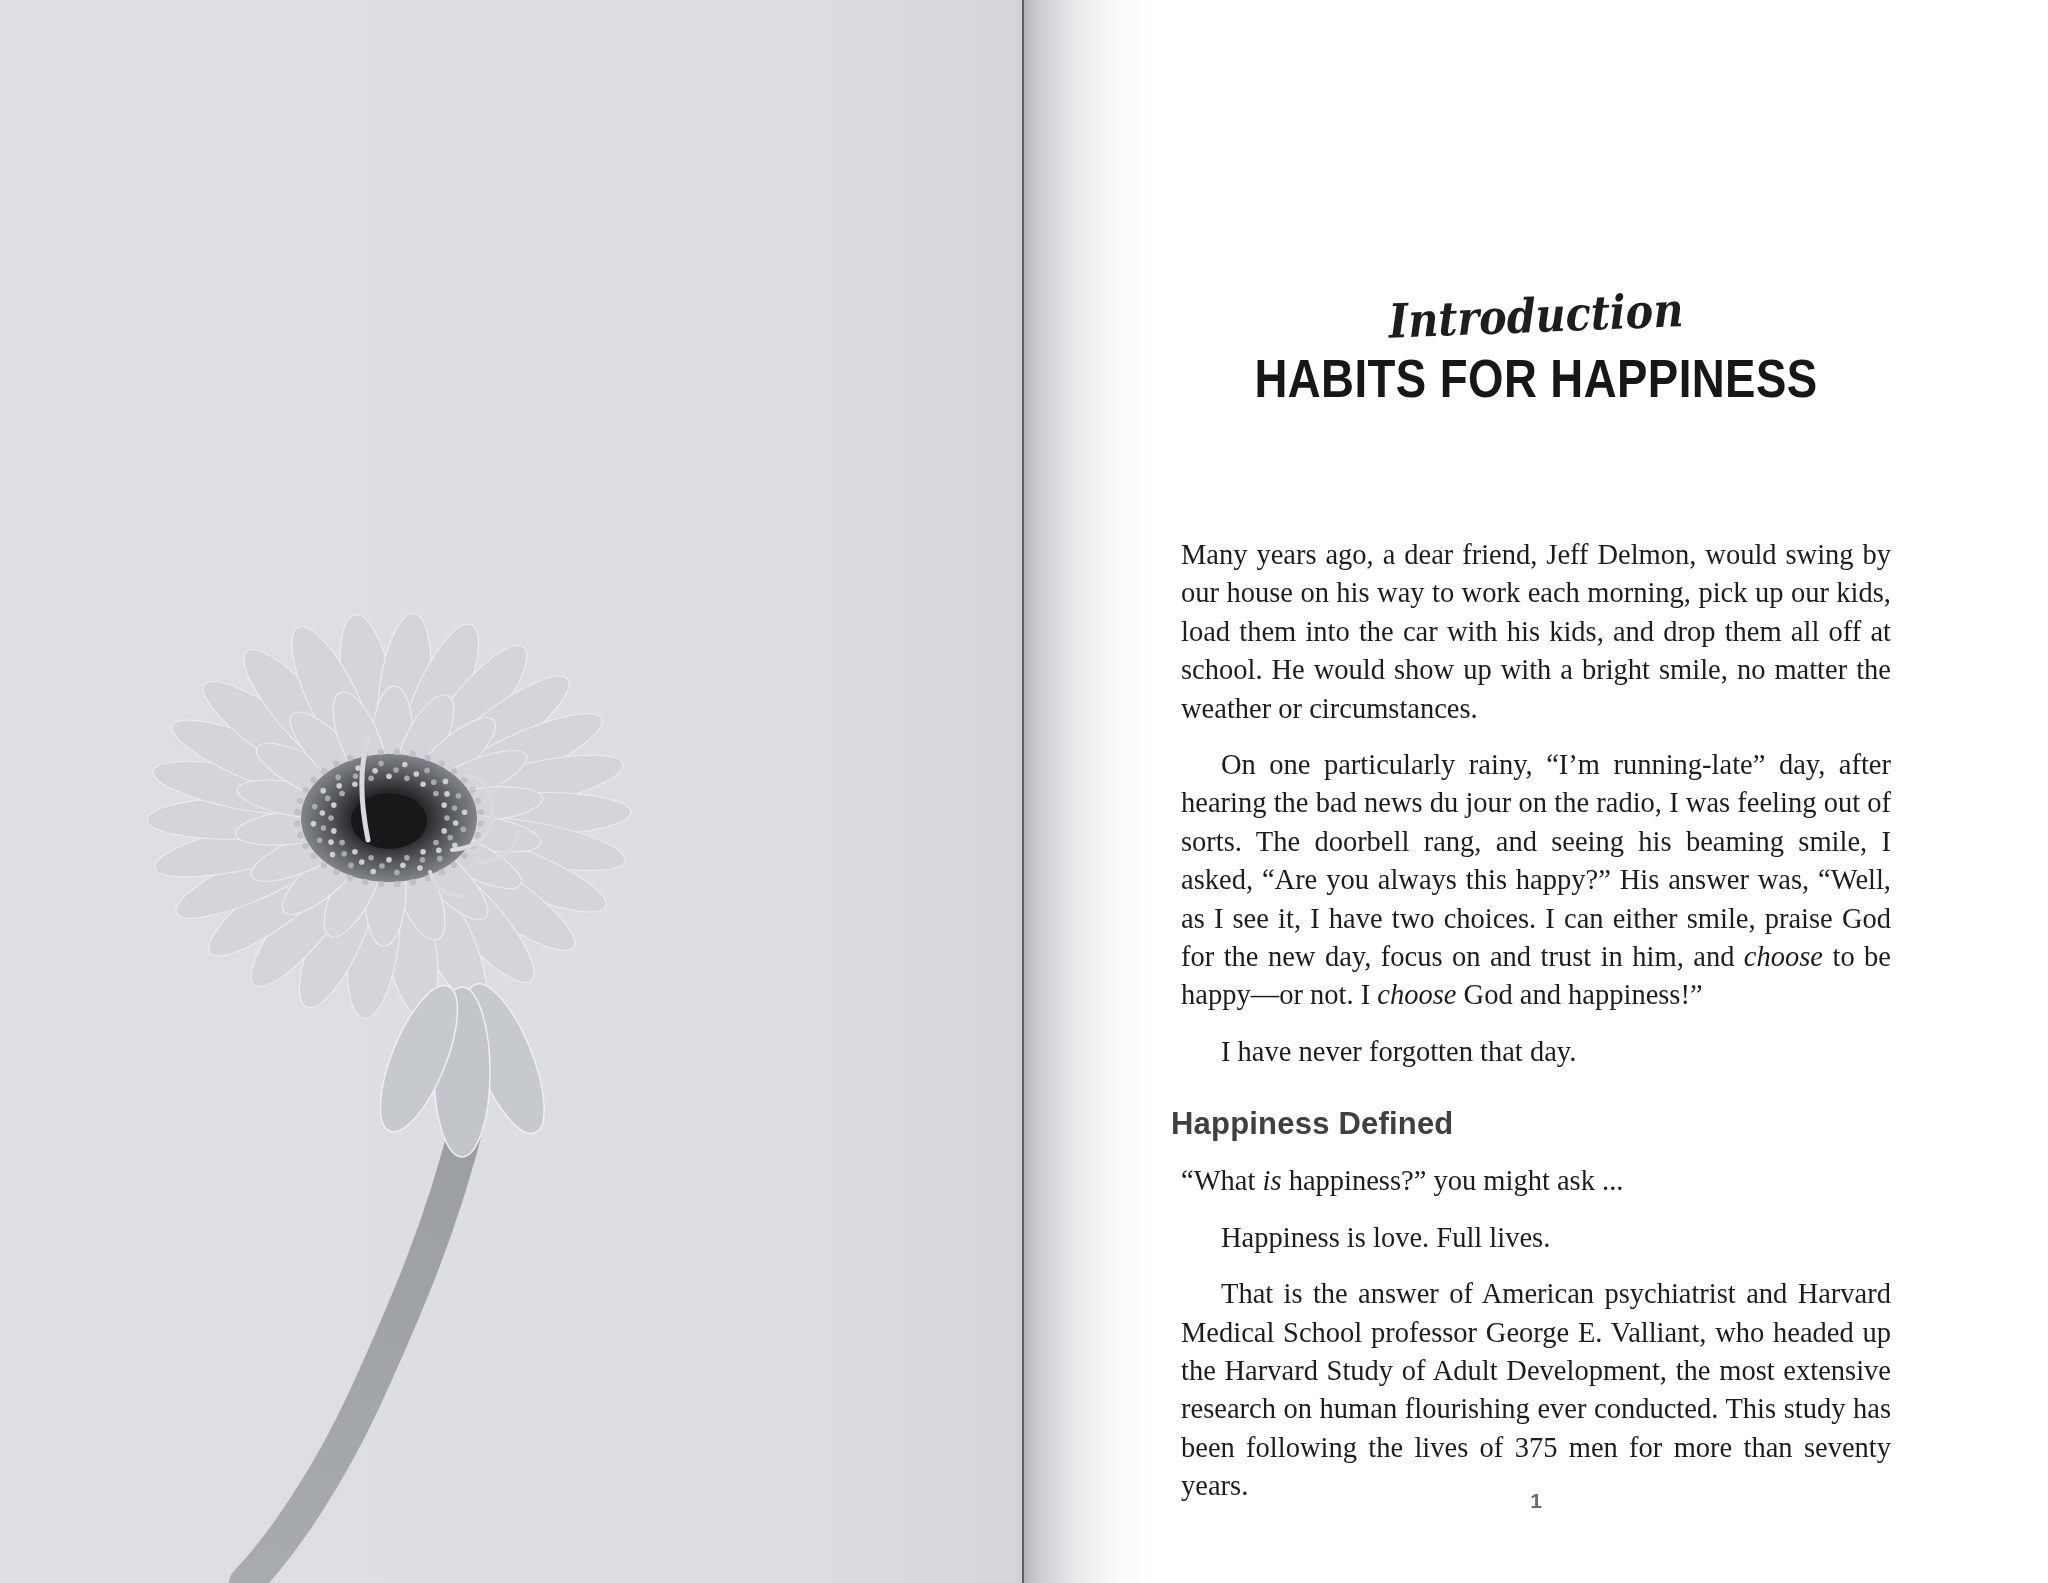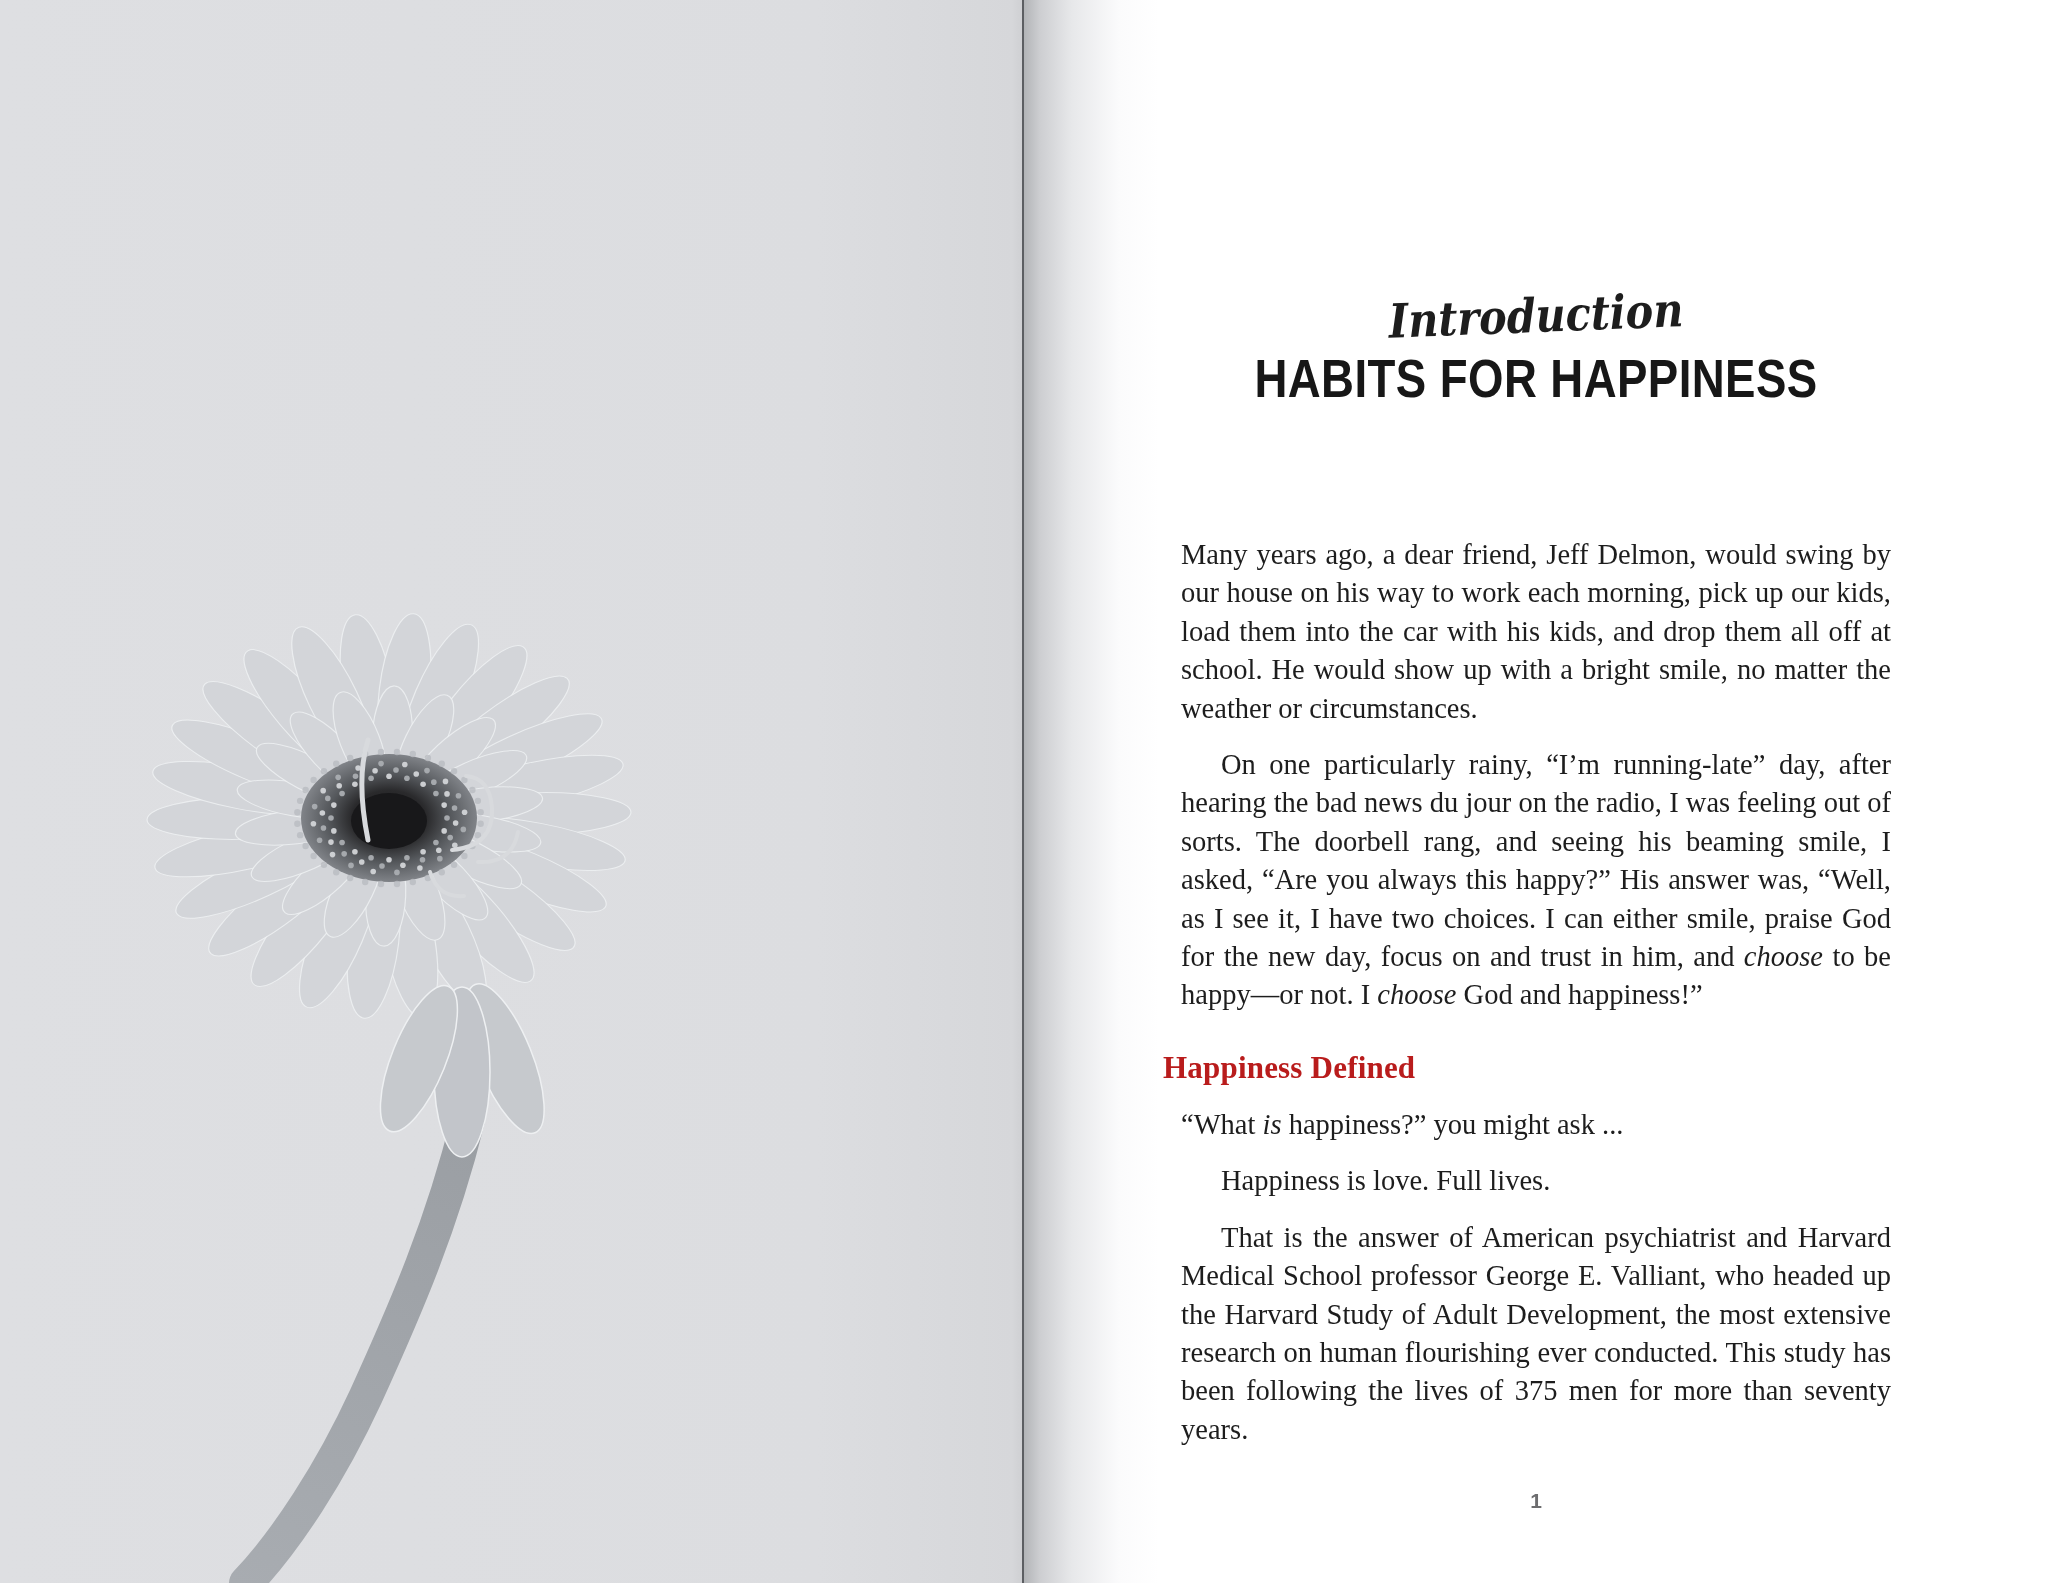--- a/index.html
+++ b/index.html
@@ -35,23 +35,23 @@
     color:#171717;
   }
   .body-text {
     margin-top:127px; font-size:28.5px; line-height:38.4px;
     text-align:justify; text-justify:inter-word;
   }
   .body-text p { margin:18px; }
   .body-text p.indent { text-indent:40px; }
   .body-text em { }
   .section-heading {
-    font-family:Liberation Serif, serif; font-weight:bold;
+    font-family:Liberation Sans, sans-serif; font-weight:bold;
     font-size:31px; line-height:40px; letter-spacing:0.2px;
-    margin:33px 0 1px 0; color:#b91c1c;
+    margin:33px 0 1px 8px; color:#404040;
   }
   .page-number {
     position:absolute; top:1489px; left:0; width:100%; text-align:center;
     font-family:"Liberation Sans", sans-serif; font-weight:bold;
     font-size:21px; color:#6d6d6f;
   }
 </style>
 </head>
 <body>
 
@@ -249,20 +249,21 @@
 
   <div class="right-page"></div>
 
   <div class="text-col">
     <div class="chapter-script">Introduction</div>
     <h1 class="page-title">HABITS FOR HAPPINESS</h1>
 
     <div class="body-text">
         <p><span>Many years ago, a dear friend, Jeff Delmon, would swing by our house on his way to work each morning, pick up our kids, load them into the car with his kids, and drop them all off at school. He would show up with a bright smile, no matter the weather or circumstances.</span></p>
         <p class="indent"><span>On one particularly rainy, “I’m running-late” day, after hearing the bad news du jour on the radio, I was feeling out of sorts. The doorbell rang, and seeing his beaming smile, I asked, “Are you always this happy?” His answer was, “Well, as I see it, I have two choices. I can either smile, praise God for the new day, focus on and trust in him, and </span><em>choose</em><span> to be happy—or not. I </span><em>choose</em><span> God and happiness!”</span></p>
+        <p class="indent"><span>I have never forgotten that day.</span></p>
         <h2 class="section-heading">Happiness Defined</h2>
         <p><span>“What </span><em>is</em><span> happiness?” you might ask ...</span></p>
         <p class="indent"><span>Happiness is love. Full lives.</span></p>
         <p class="indent"><span>That is the answer of American psychiatrist and Harvard Medical School professor George E. Valliant, who headed up the Harvard Study of Adult Development, the most extensive research on human flourishing ever conducted. This study has been following the lives of 375 men for more than seventy years.</span></p>
       </div>
 
     <div class="page-number">1</div>
   </div>
 
 </div>

